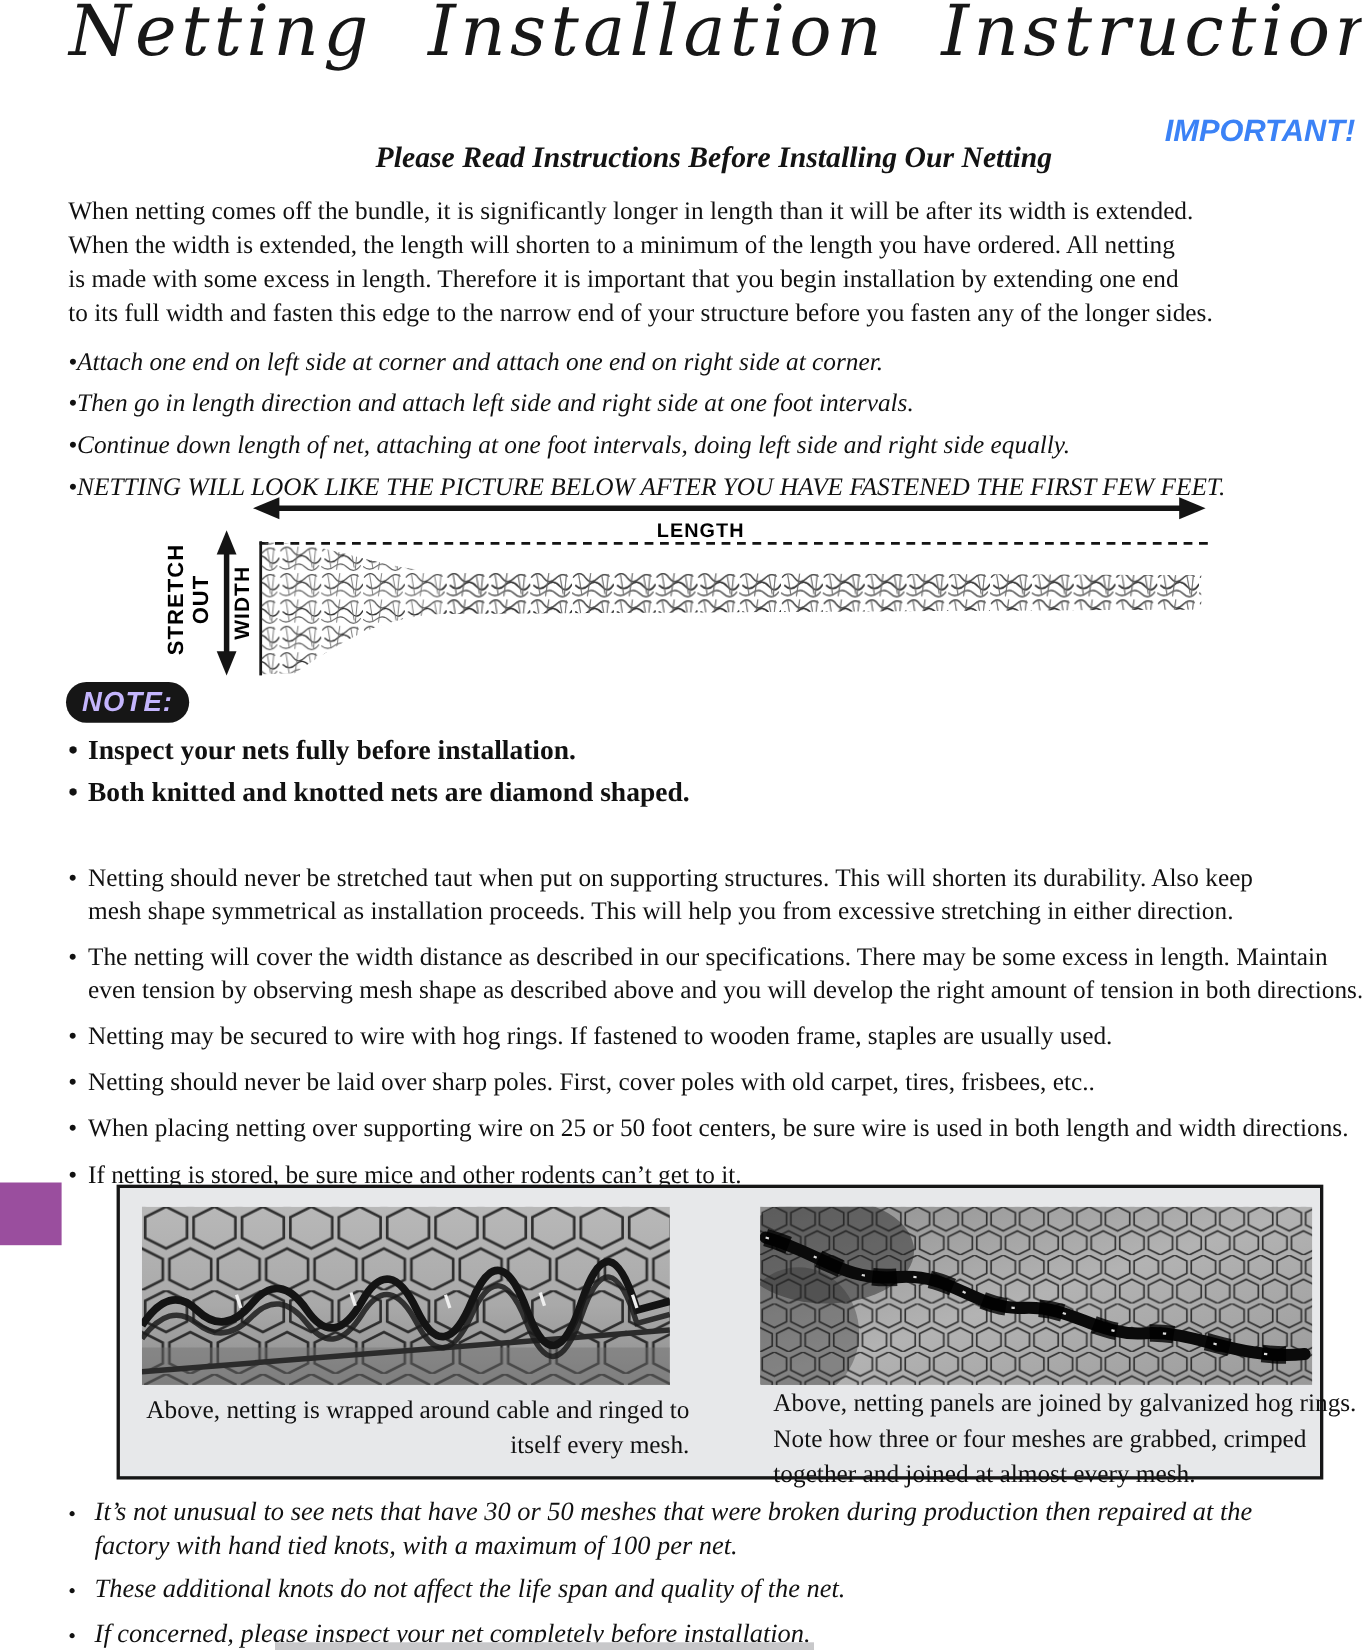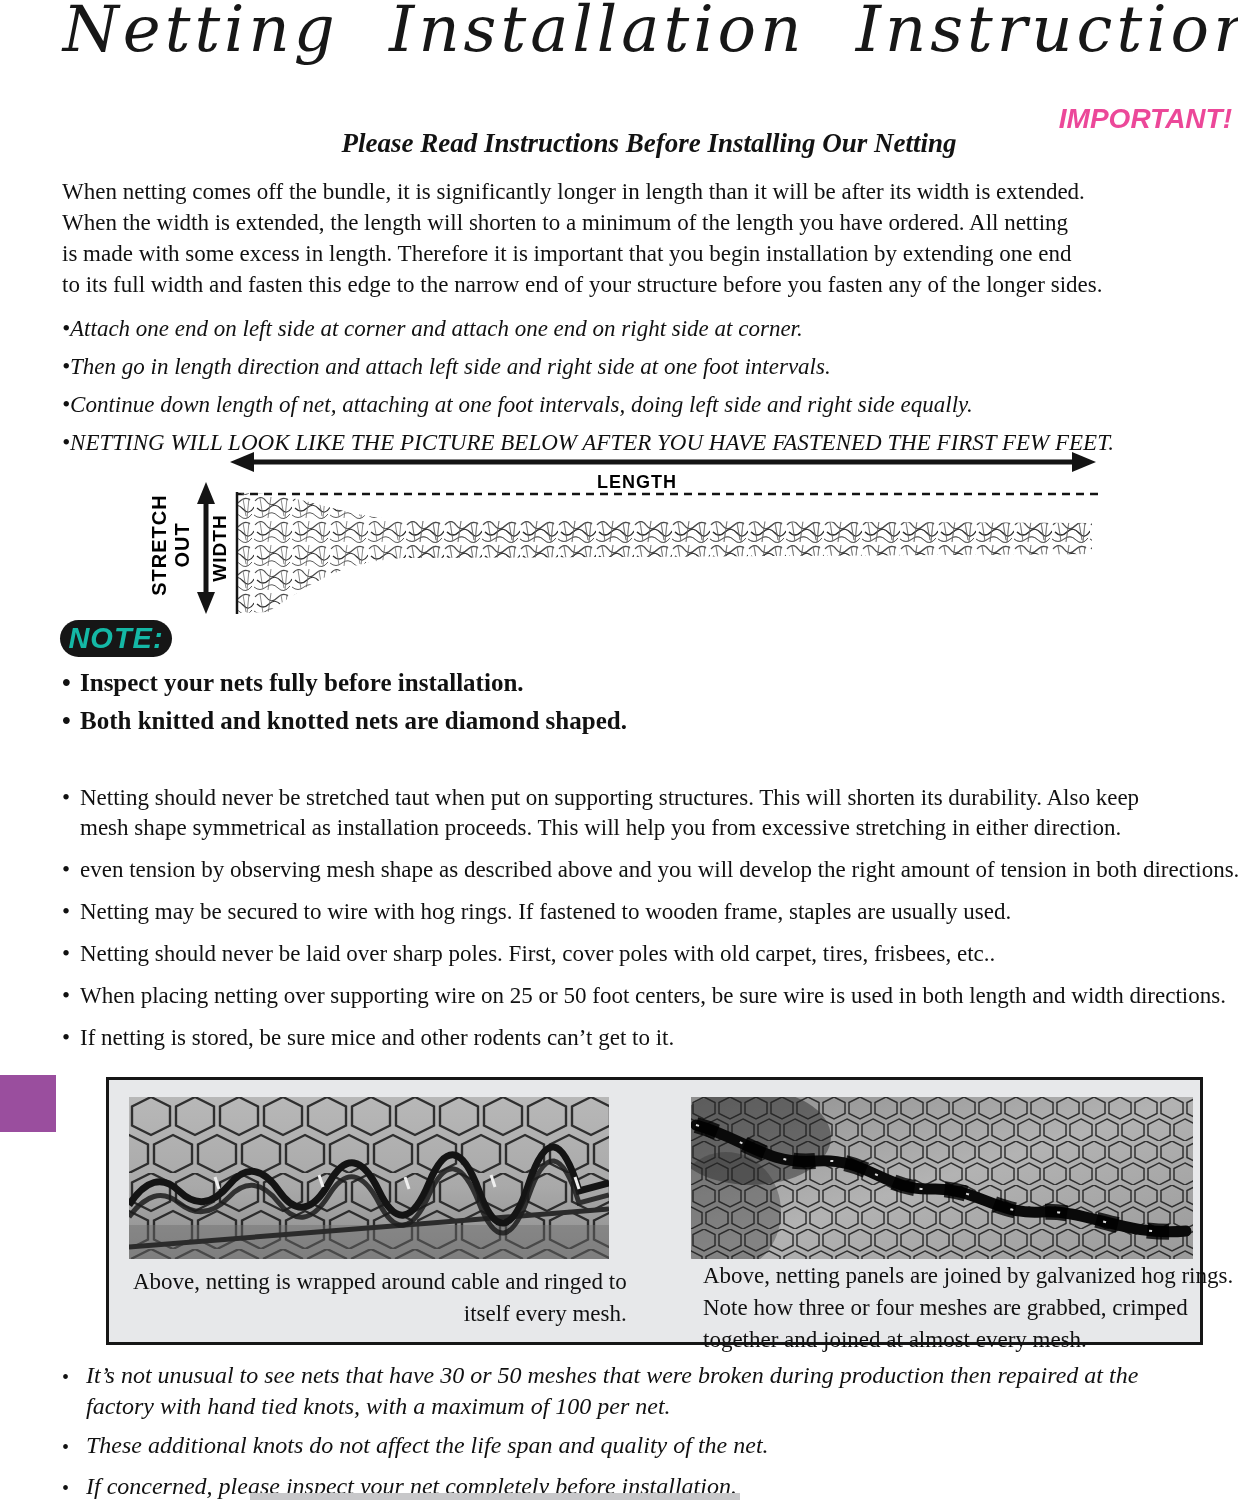--- a/index.html
+++ b/index.html
@@ -4,37 +4,37 @@
 <style>
   html,body{margin:0;padding:0;background:#ffffff;}
   #page{position:relative;width:1238px;height:1500px;background:#ffffff;overflow:hidden;
         font-family:"Liberation Serif",serif;color:#111;}
 
   .title{position:absolute;top:-8px;left:0;width:100%;text-align:center;
          font-family:"DejaVu Serif",serif;font-style:italic;font-weight:400;
          font-size:64px;letter-spacing:4px;word-spacing:26px;color:#171717;
          transform:translateX(60px);white-space:nowrap;}
   .important{position:absolute;top:103px;right:6px;font-family:"Liberation Sans",sans-serif;
-         font-weight:bold;font-style:italic;font-size:28px;letter-spacing:0px;color:#ec4899;}
+         font-weight:bold;font-style:italic;font-size:28px;letter-spacing:0px;color:#3b82f6;}
   .subtitle{position:absolute;top:128px;left:0;width:100%;text-align:center;
          font-weight:bold;font-style:italic;font-size:27px;transform:translateX(30px);color:#131313;}
 
   .intro{position:absolute;left:62px;top:176px;width:1150px;font-size:23px;line-height:31px;}
   .intro div{white-space:nowrap;}
 
   .steps{position:absolute;left:62px;top:310px;width:1150px;font-size:23px;line-height:38px;}
   .steps div{white-space:nowrap;font-style:italic;}
 
   
   .diagram{position:absolute;left:140px;top:448px;width:1100px;height:172px;}
 
   .noteBadge{position:absolute;left:60px;top:620px;width:112px;height:37px;background:#161616;
       border-radius:19px;display:flex;align-items:center;justify-content:center;}
-  .noteBadge span{color:#14b8a6;font-family:"Liberation Sans",sans-serif;font-weight:bold;
-      font-style:italic;font-size:29px;letter-spacing:1px;}
+  .noteBadge span{color:#c4b5fd;font-family:"Liberation Sans",sans-serif;font-weight:bold;
+      font-style:italic;font-size:25px;letter-spacing:1px;}
 
   .noteBold{position:absolute;left:62px;top:664px;width:1160px;font-weight:bold;
       font-size:25px;line-height:38px;}
   .noteBold .row{white-space:nowrap;}
   .noteBold .b{display:inline-block;width:18px;}
 
   .noteItems{position:absolute;left:62px;top:783px;width:1170px;font-size:23px;line-height:30px;}
   .noteItems .row{margin-bottom:12px;display:flex;}
   .noteItems .b{width:18px;flex:none;}
   .noteItems .t div{white-space:nowrap;}
@@ -129,20 +129,21 @@
     <div class="row">
       <span class="b">•</span>
       <span class="t">
         <div>Netting should never be stretched taut when put on supporting structures. This will shorten its durability. Also keep</div>
         <div>mesh shape symmetrical as installation proceeds. This will help you from excessive stretching in either direction.</div>
       </span>
     </div>
     <div class="row">
       <span class="b">•</span>
       <span class="t">
+        <div>The netting will cover the width distance as described in our specifications. There may be some excess in length. Maintain</div>
         <div>even tension by observing mesh shape as described above and you will develop the right amount of tension in both directions.</div>
       </span>
     </div>
     <div class="row">
       <span class="b">•</span>
       <span class="t">
         <div>Netting may be secured to wire with hog rings. If fastened to wooden frame, staples are usually used.</div>
       </span>
     </div>
     <div class="row">

